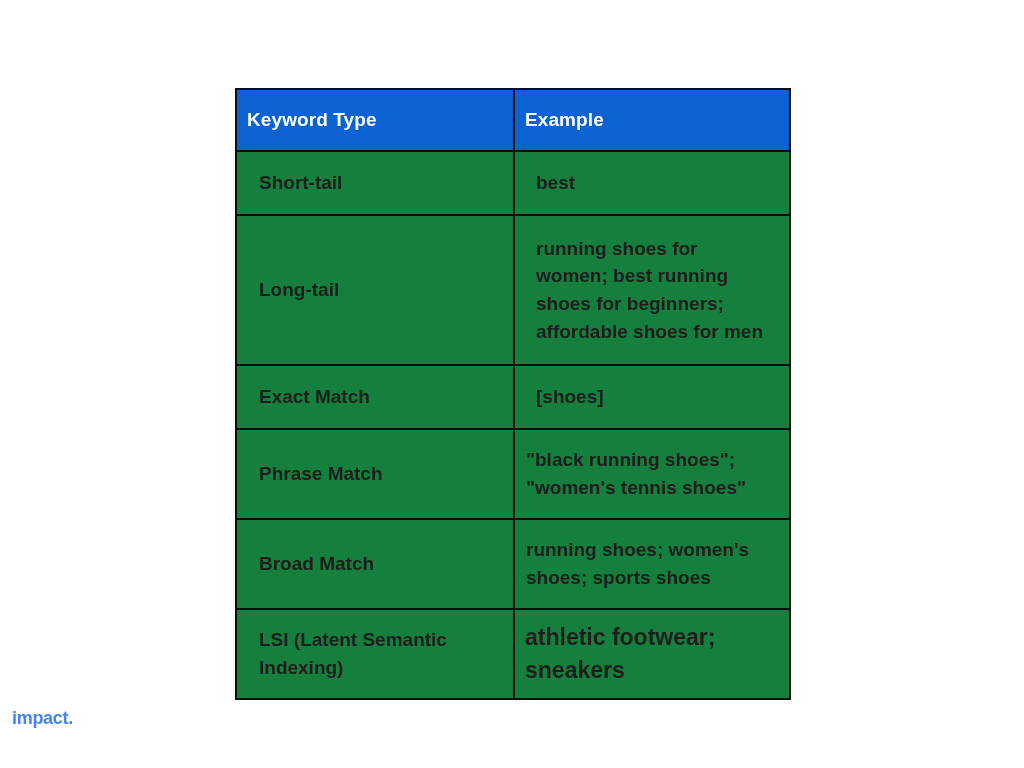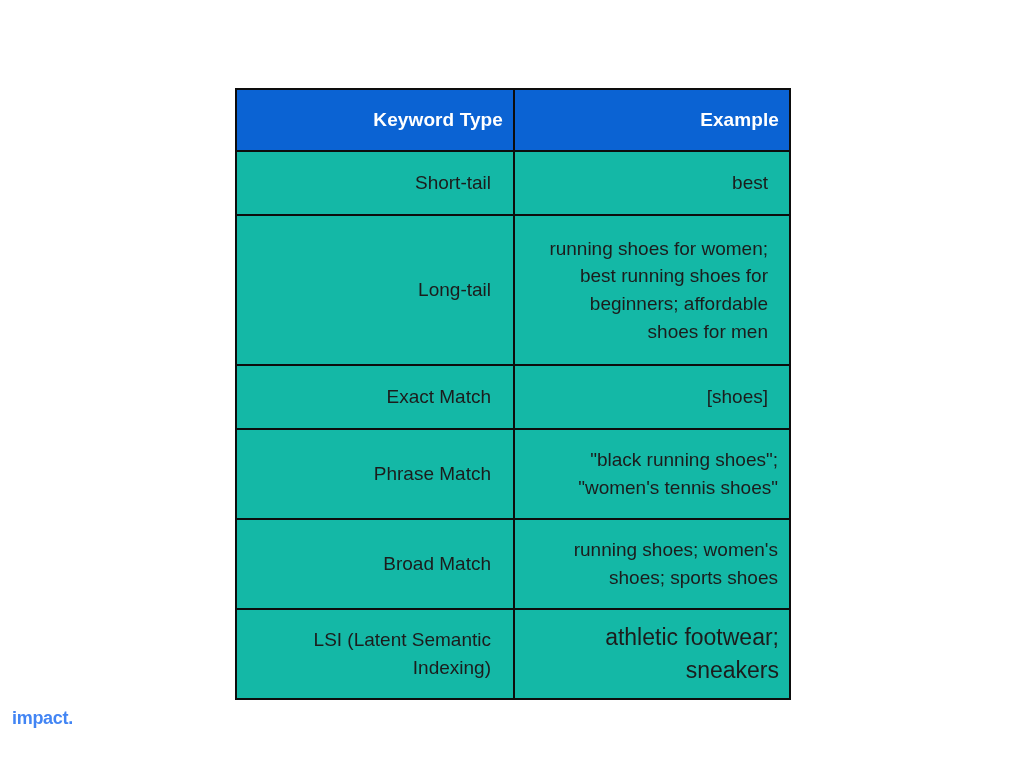--- a/index.html
+++ b/index.html
@@ -35,40 +35,40 @@
     table-layout: fixed;
     border: 2px solid #0d0d0d;
   }
 
   table.kw-table col.col-type  { width: 278px; }
   table.kw-table col.col-ex    { width: 276px; }
 
   table.kw-table th,
   table.kw-table td {
     border: 2px solid #0d0d0d;
-    text-align: right;
+    text-align: left;
     vertical-align: middle;
     padding: 0 10px;
     color: #1c1c1c;
   }
 
   table.kw-table thead th {
     background: #0B63D3;
     color: #ffffff;
     font-weight: bold;
     font-size: 19px;
     letter-spacing: 0.1px;
     height: 60px;
     line-height: 1.2;
   }
 
   table.kw-table tbody td {
-    background: #14b8a6;
+    background: #15803d;
     font-size: 19px;
-    font-weight: normal;
+    font-weight: bold;
     line-height: 1.45;
   }
 
   
   tr[data-row="short-tail"] td   { height: 62px; }
   tr[data-row="long-tail"] td    { height: 148px; }
   tr[data-row="exact-match"] td  { height: 62px; }
   tr[data-row="broad-match"] td  { height: 88px; }
   tr[data-row="phrase-match"] td { height: 88px; }
   tr[data-row="lsi"] td          { height: 88px; }

